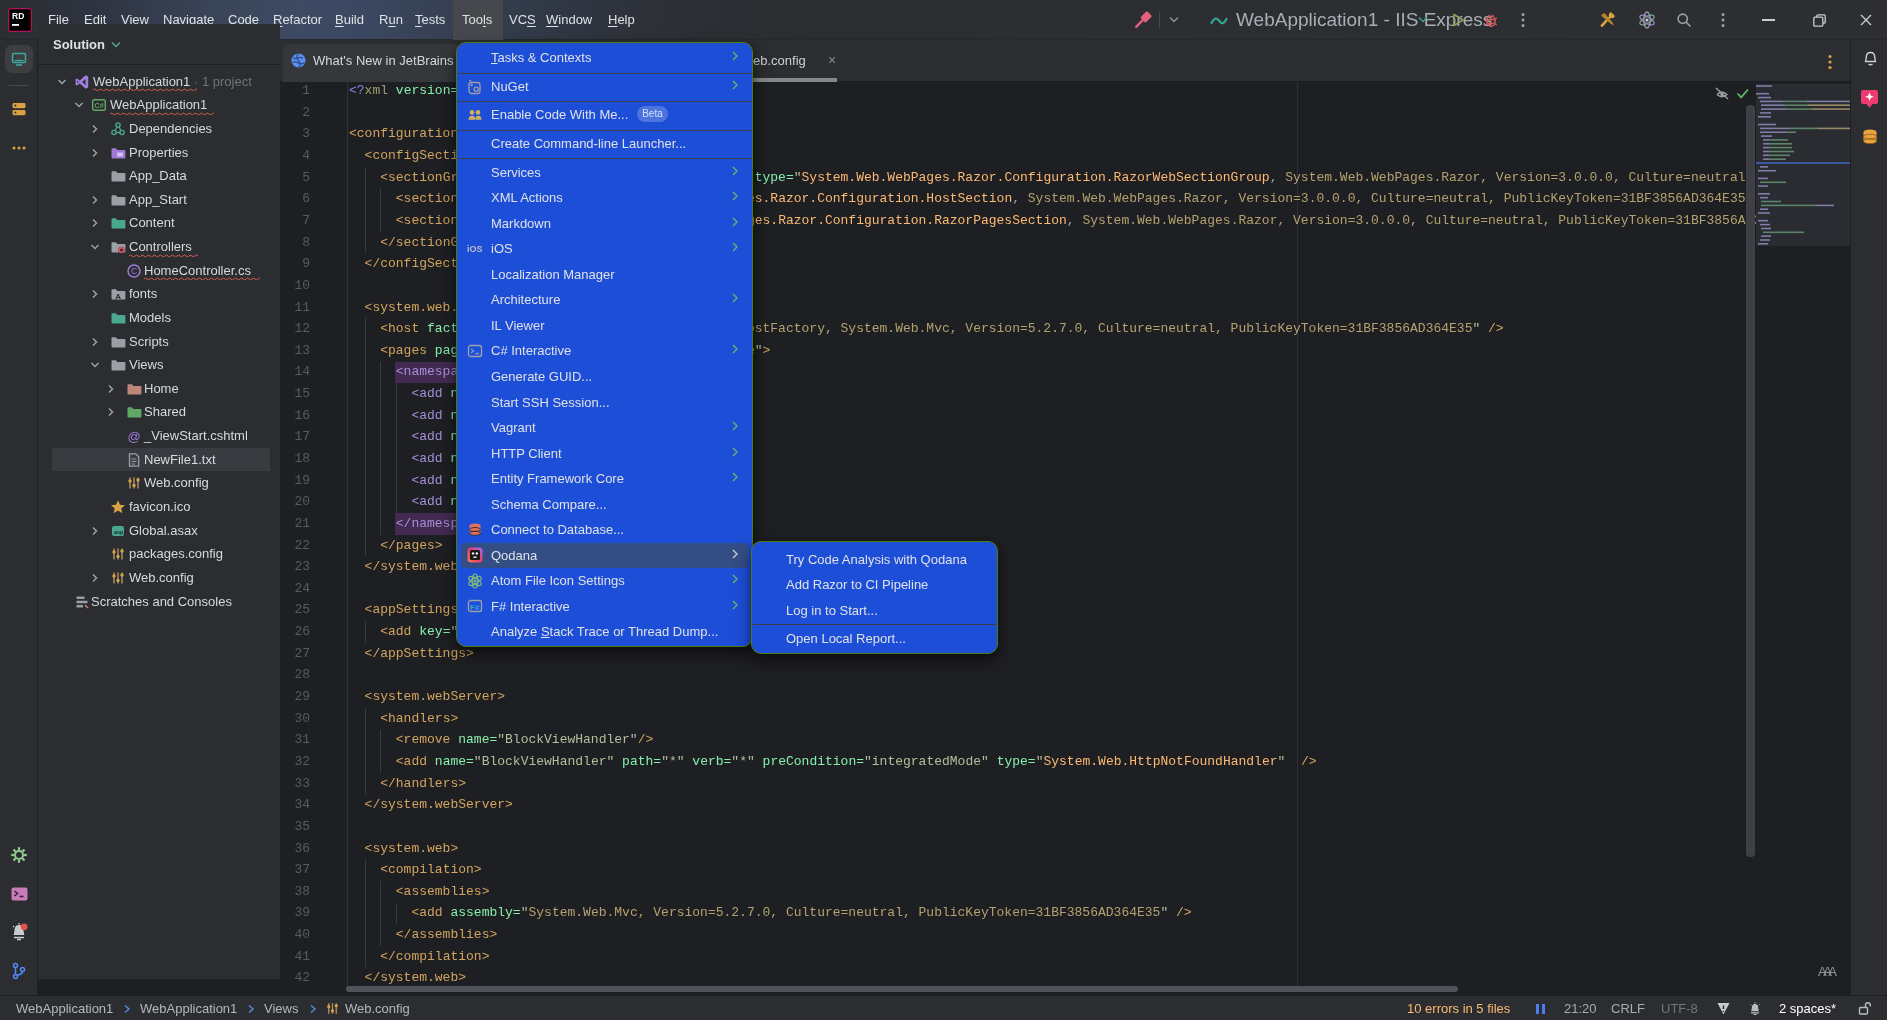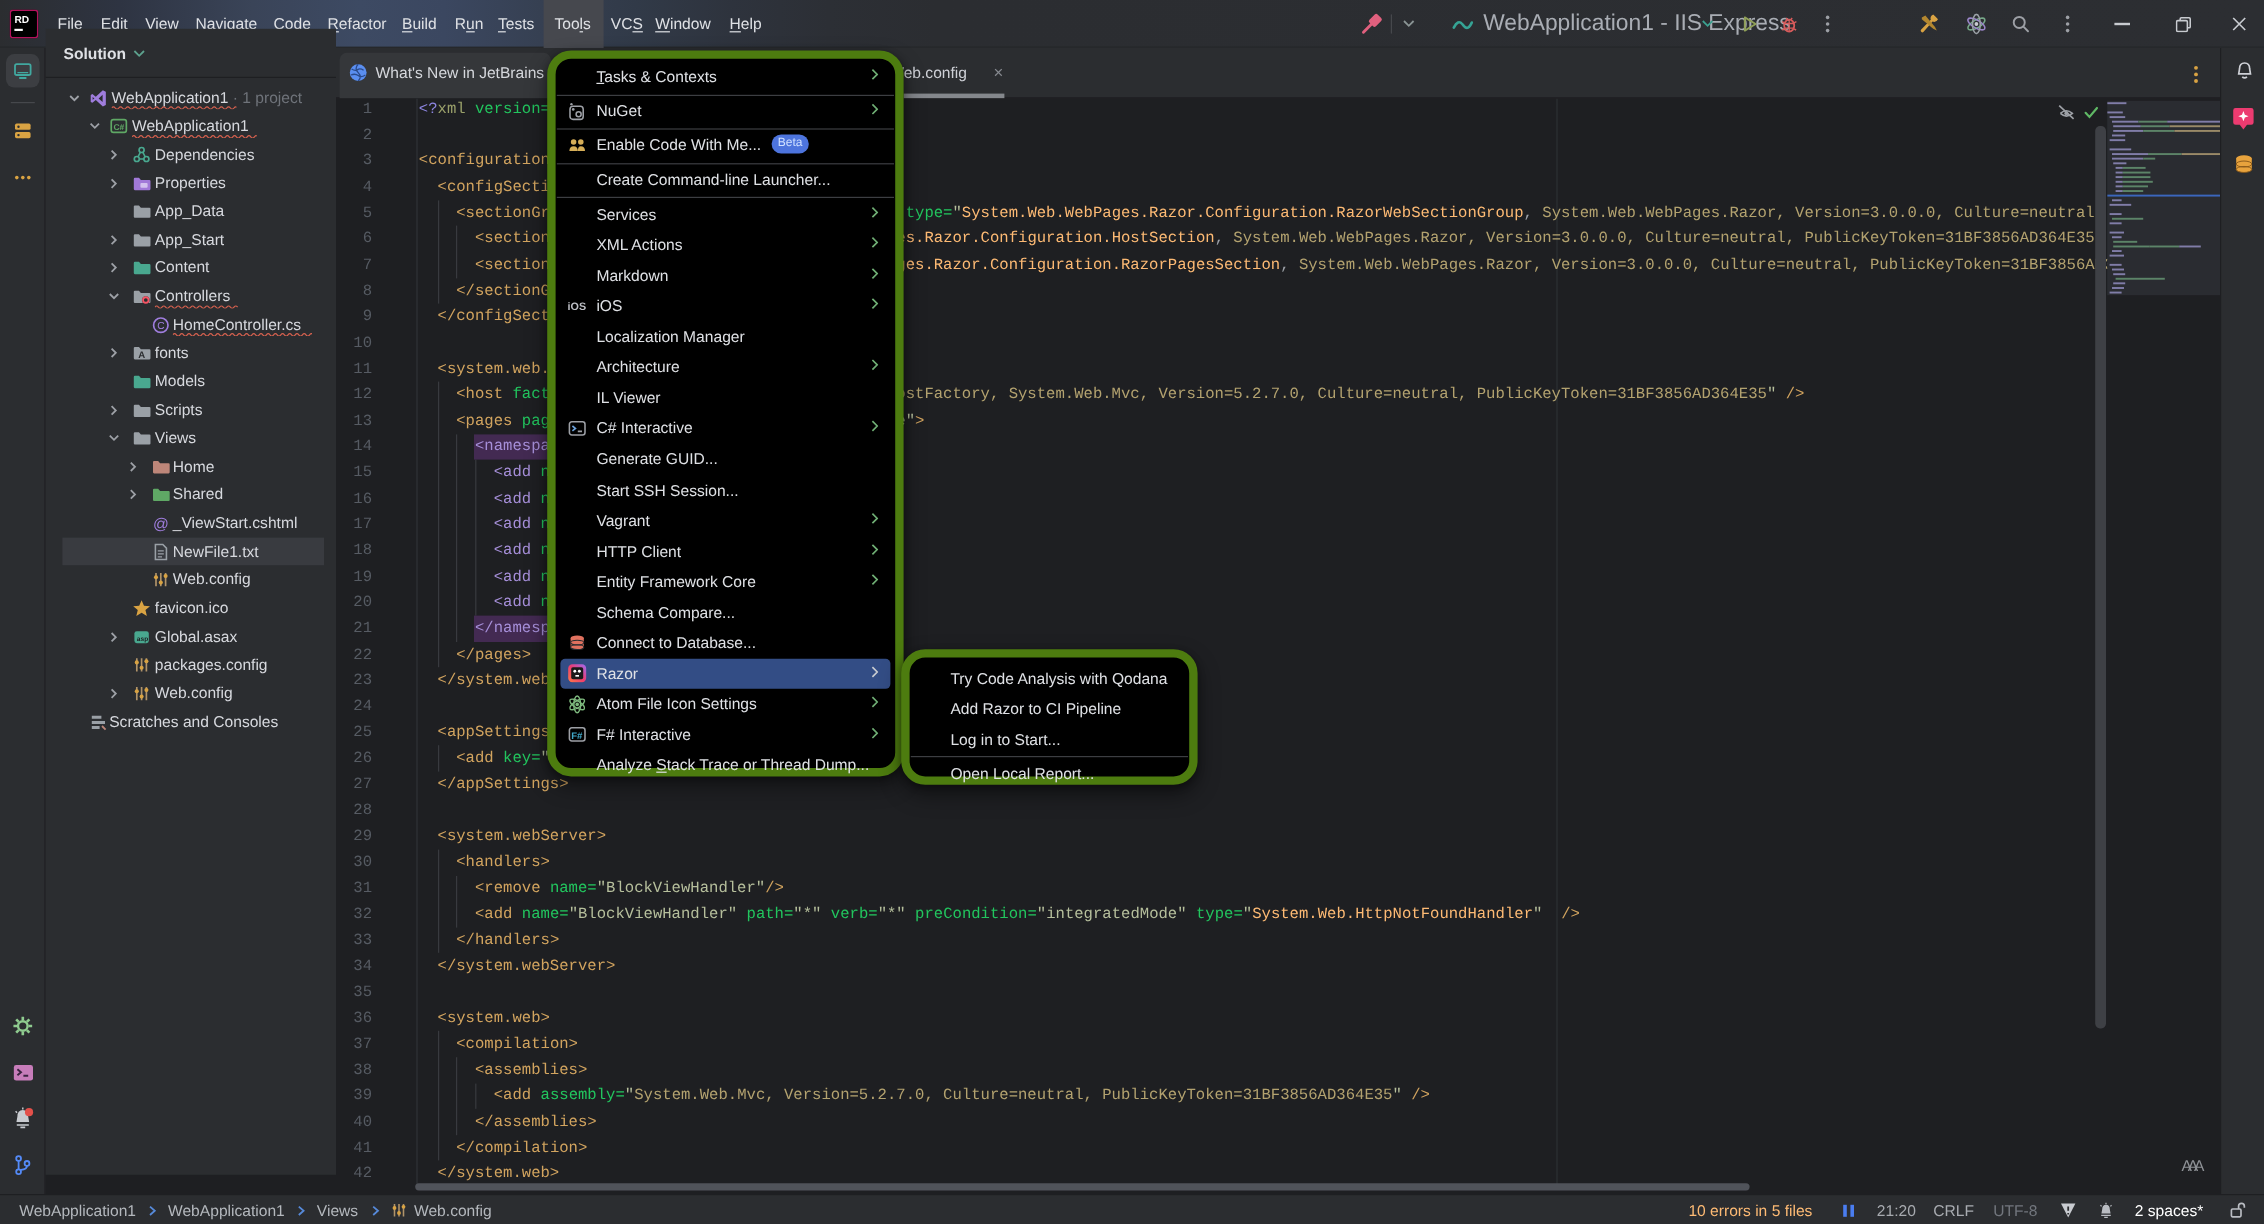--- a/index.html
+++ b/index.html
@@ -25,26 +25,26 @@
   .sq { }
   .chv { position:absolute; top:7px; }
   
   #tabstrip { position:absolute; left:280px; top:40px; width:1570px; height:42px; background:#2b2d30; border-bottom:1px solid #1e1f22; }
   #tab1 { position:absolute; left:3px; top:4px; width:176px; height:38px; background:#35373a; border-radius:6px 6px 0 0; }
   
   #editor { position:absolute; left:280px; top:82px; width:1570px; height:913px; background:#1e1f22; overflow:hidden; }
   pre { font-family:"Liberation Mono", monospace; font-size:13px; line-height:21.64px; }
   #gutter { position:absolute; left:0px; top:-1.9px; width:30px; text-align:right; color:#565b63; }
   #code { position:absolute; left:69px; top:-1.9px; color:#bcbec4; }
-  .tg { color:#d2a45f; } .at { color:#22c55e; } .vl { color:#b6bf9c; }
+  .tg { color:#d2a45f; } .at { color:#86efac; } .vl { color:#b6bf9c; }
   .pr { color:#8d85e0; } .xw { color:#9aa06a; } .cl { color:#fdba74; }
   .as { color:#b3a26f; } .li { color:#a68fd9; } .gy { color:#9da1a8; }
   .iguide { position:absolute; width:1px; background:#383a3f; }
   
-  .popup { position:absolute; background:#000000; border:7px solid #4d7c0f; border-radius:20px;
+  .popup { position:absolute; background:#1d4ed8; border:1px solid #4d7c0f; border-radius:10px;
     box-shadow:0 8px 18px rgba(0,0,0,.42), 0 2px 6px rgba(0,0,0,.3); z-index:50; }
   .mitem { position:absolute; left:4px; right:4px; height:25.5px; line-height:25.5px; color:#dfe1e5; font-size:13px; }
   .mitem .lbl { position:absolute; left:30px; top:0; }
   .msep { position:absolute; left:1px; right:1px; height:1px; background:#3c3e42; }
   .marr { position:absolute; right:10px; top:6px; }
   .sel { background:#334d85; border-radius:4px; }
   
   #status { position:absolute; left:0; top:995px; width:1887px; height:25px; background:#2b2d30; border-top:1px solid #1e1f22;
     color:#b4b8bd; font-size:13px; line-height:25px; }
   #status .it { position:absolute; top:0; }
@@ -734,21 +734,21 @@
             <stop offset="0.5" stop-color="#ec3b70"></stop>
             <stop offset="1" stop-color="#9c6ef7"></stop>
           </linearGradient>
         </defs>
         <rect x="0.5" y="0.5" width="15" height="15" rx="3.5" fill="url(#qg)"></rect>
         <rect x="3" y="3" width="10" height="10" rx="1.5" fill="#1a1a1a"></rect>
         <circle cx="6" cy="6.4" r="1.2" fill="#fff"></circle>
         <circle cx="9.8" cy="6.4" r="1.2" fill="#fff"></circle>
         <rect x="6.5" y="9.5" width="3" height="1.4" fill="#fff"></rect>
       </svg>
-<span class="lbl">Razor</span>
+<span class="lbl">Qodana</span>
 <svg class="marr" width="6" height="10" viewBox="0 0 6 10">
         <path d="M1 1 L5 5 L1 9" fill="none" stroke="#c8cbd0" stroke-width="1.4"></path>
       </svg>
 </div>
 <div class="mitem" style="top:525.3px">
 <svg class="abs" style="left:6px;top:4.5px" width="16" height="16" viewBox="0 0 16 16">
         <ellipse cx="8" cy="8" rx="7" ry="2.8" fill="none" stroke="#7db87d" stroke-width="1.2" transform="rotate(-32 8 8)"></ellipse>
         <ellipse cx="8" cy="8" rx="7" ry="2.8" fill="none" stroke="#7db87d" stroke-width="1.2" transform="rotate(32 8 8)"></ellipse>
         <ellipse cx="8" cy="8" rx="7" ry="2.8" fill="none" stroke="#7db87d" stroke-width="1.2" transform="rotate(90 8 8)"></ellipse>
         <circle cx="8" cy="8" r="1.5" fill="#7db87d"></circle>

